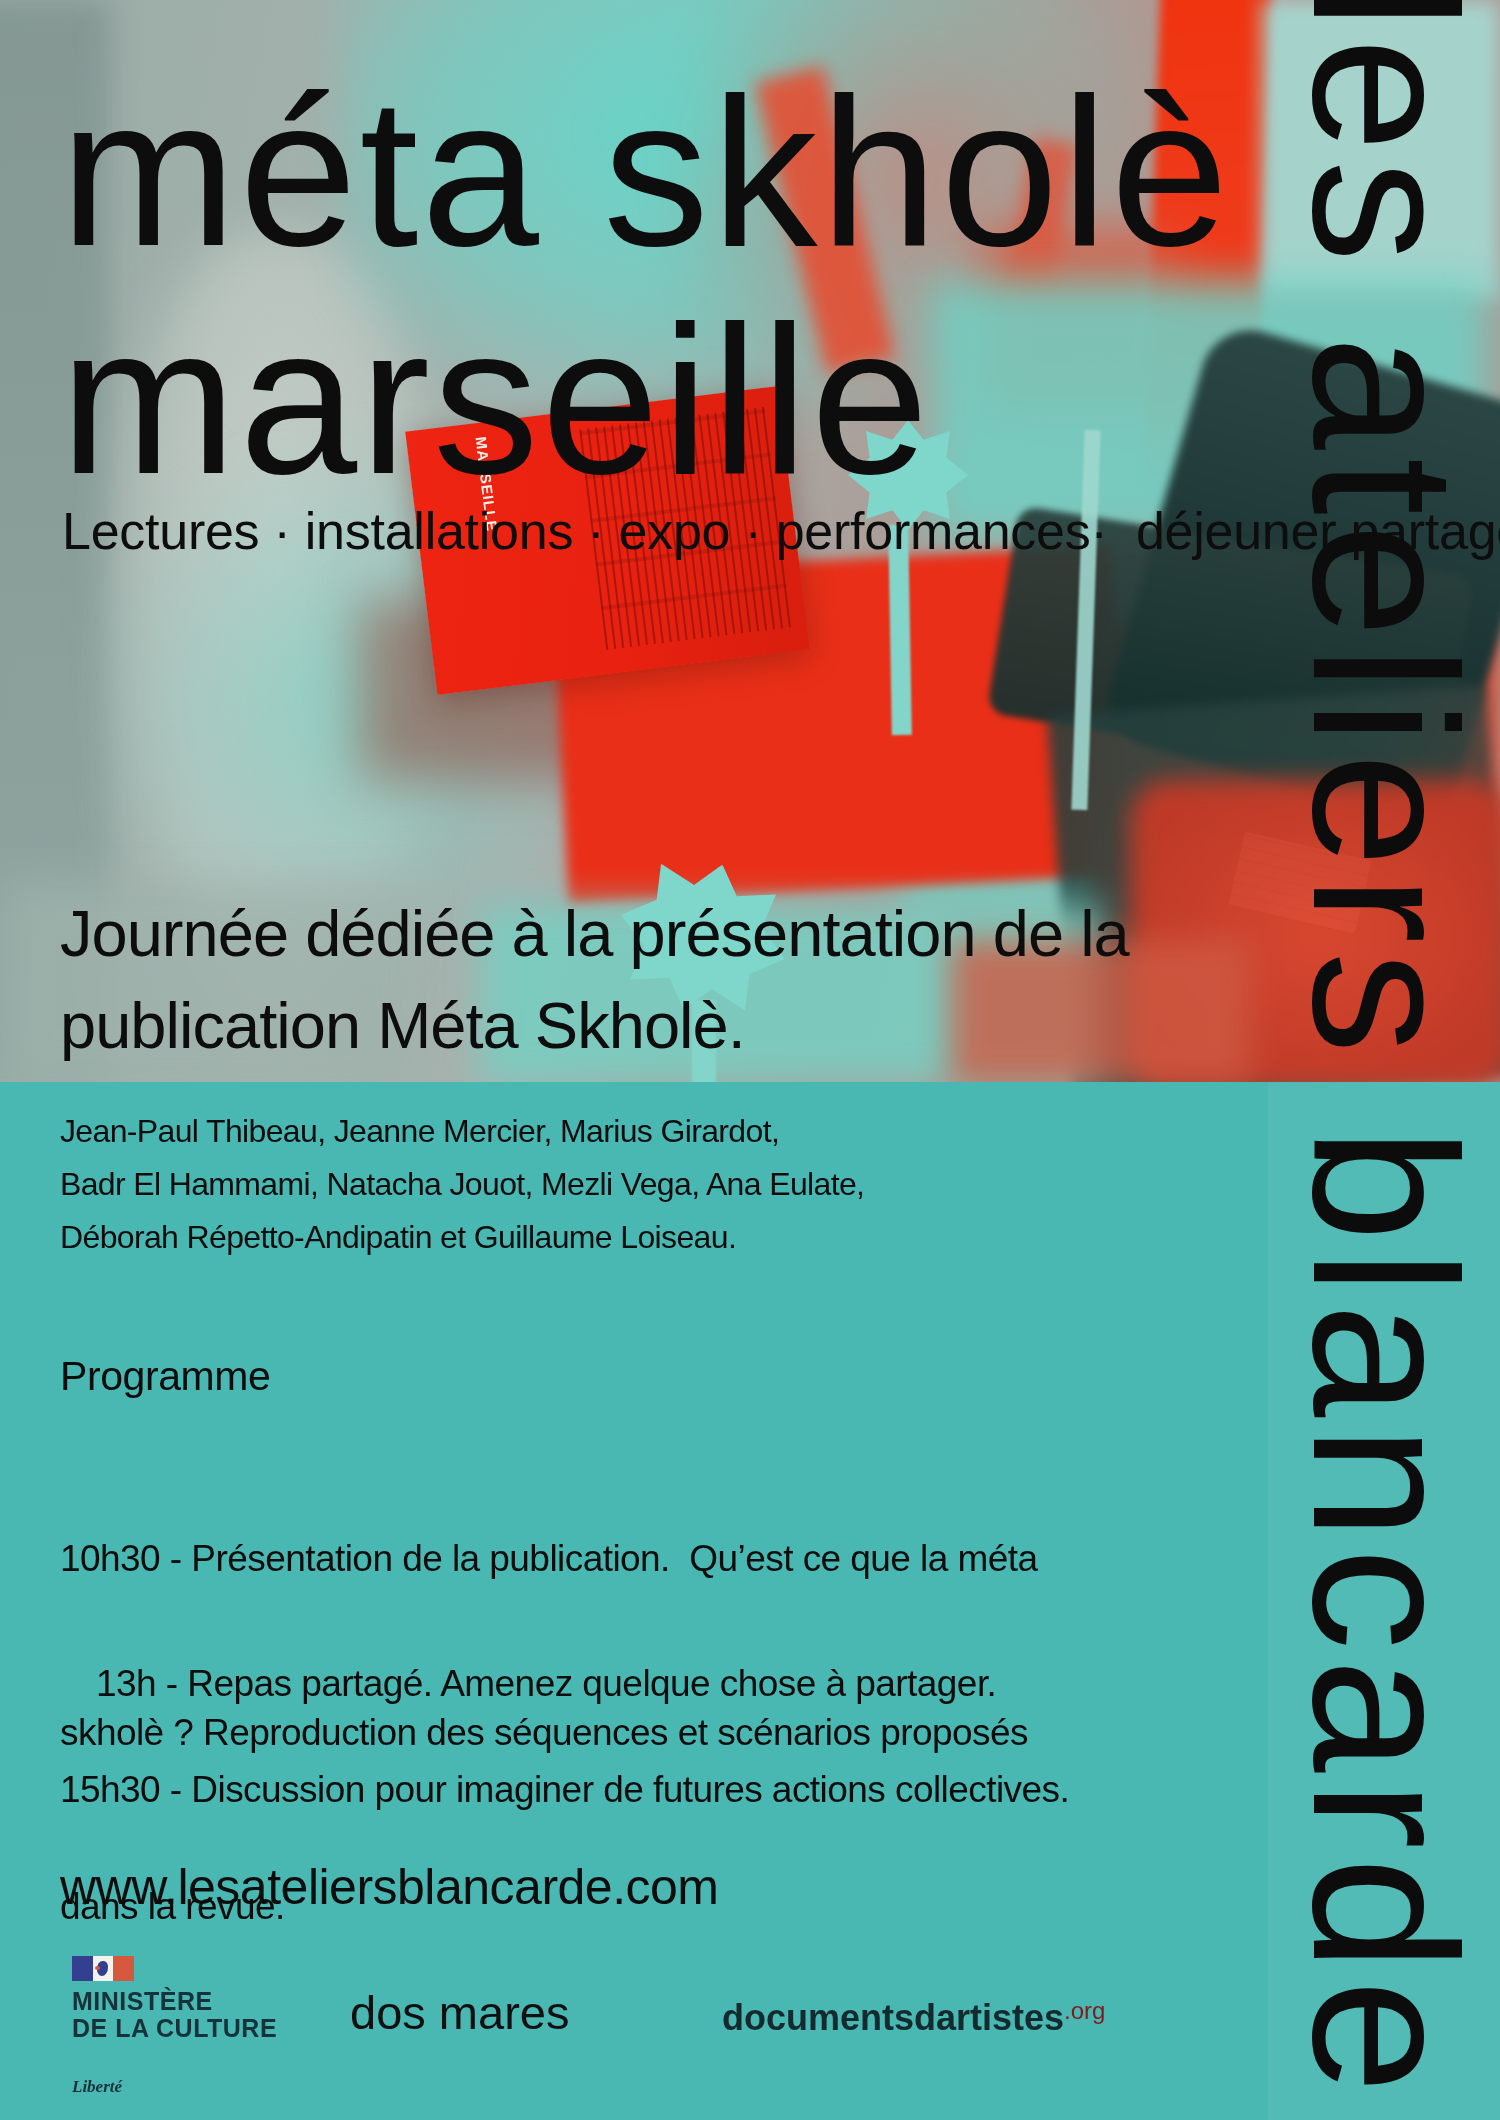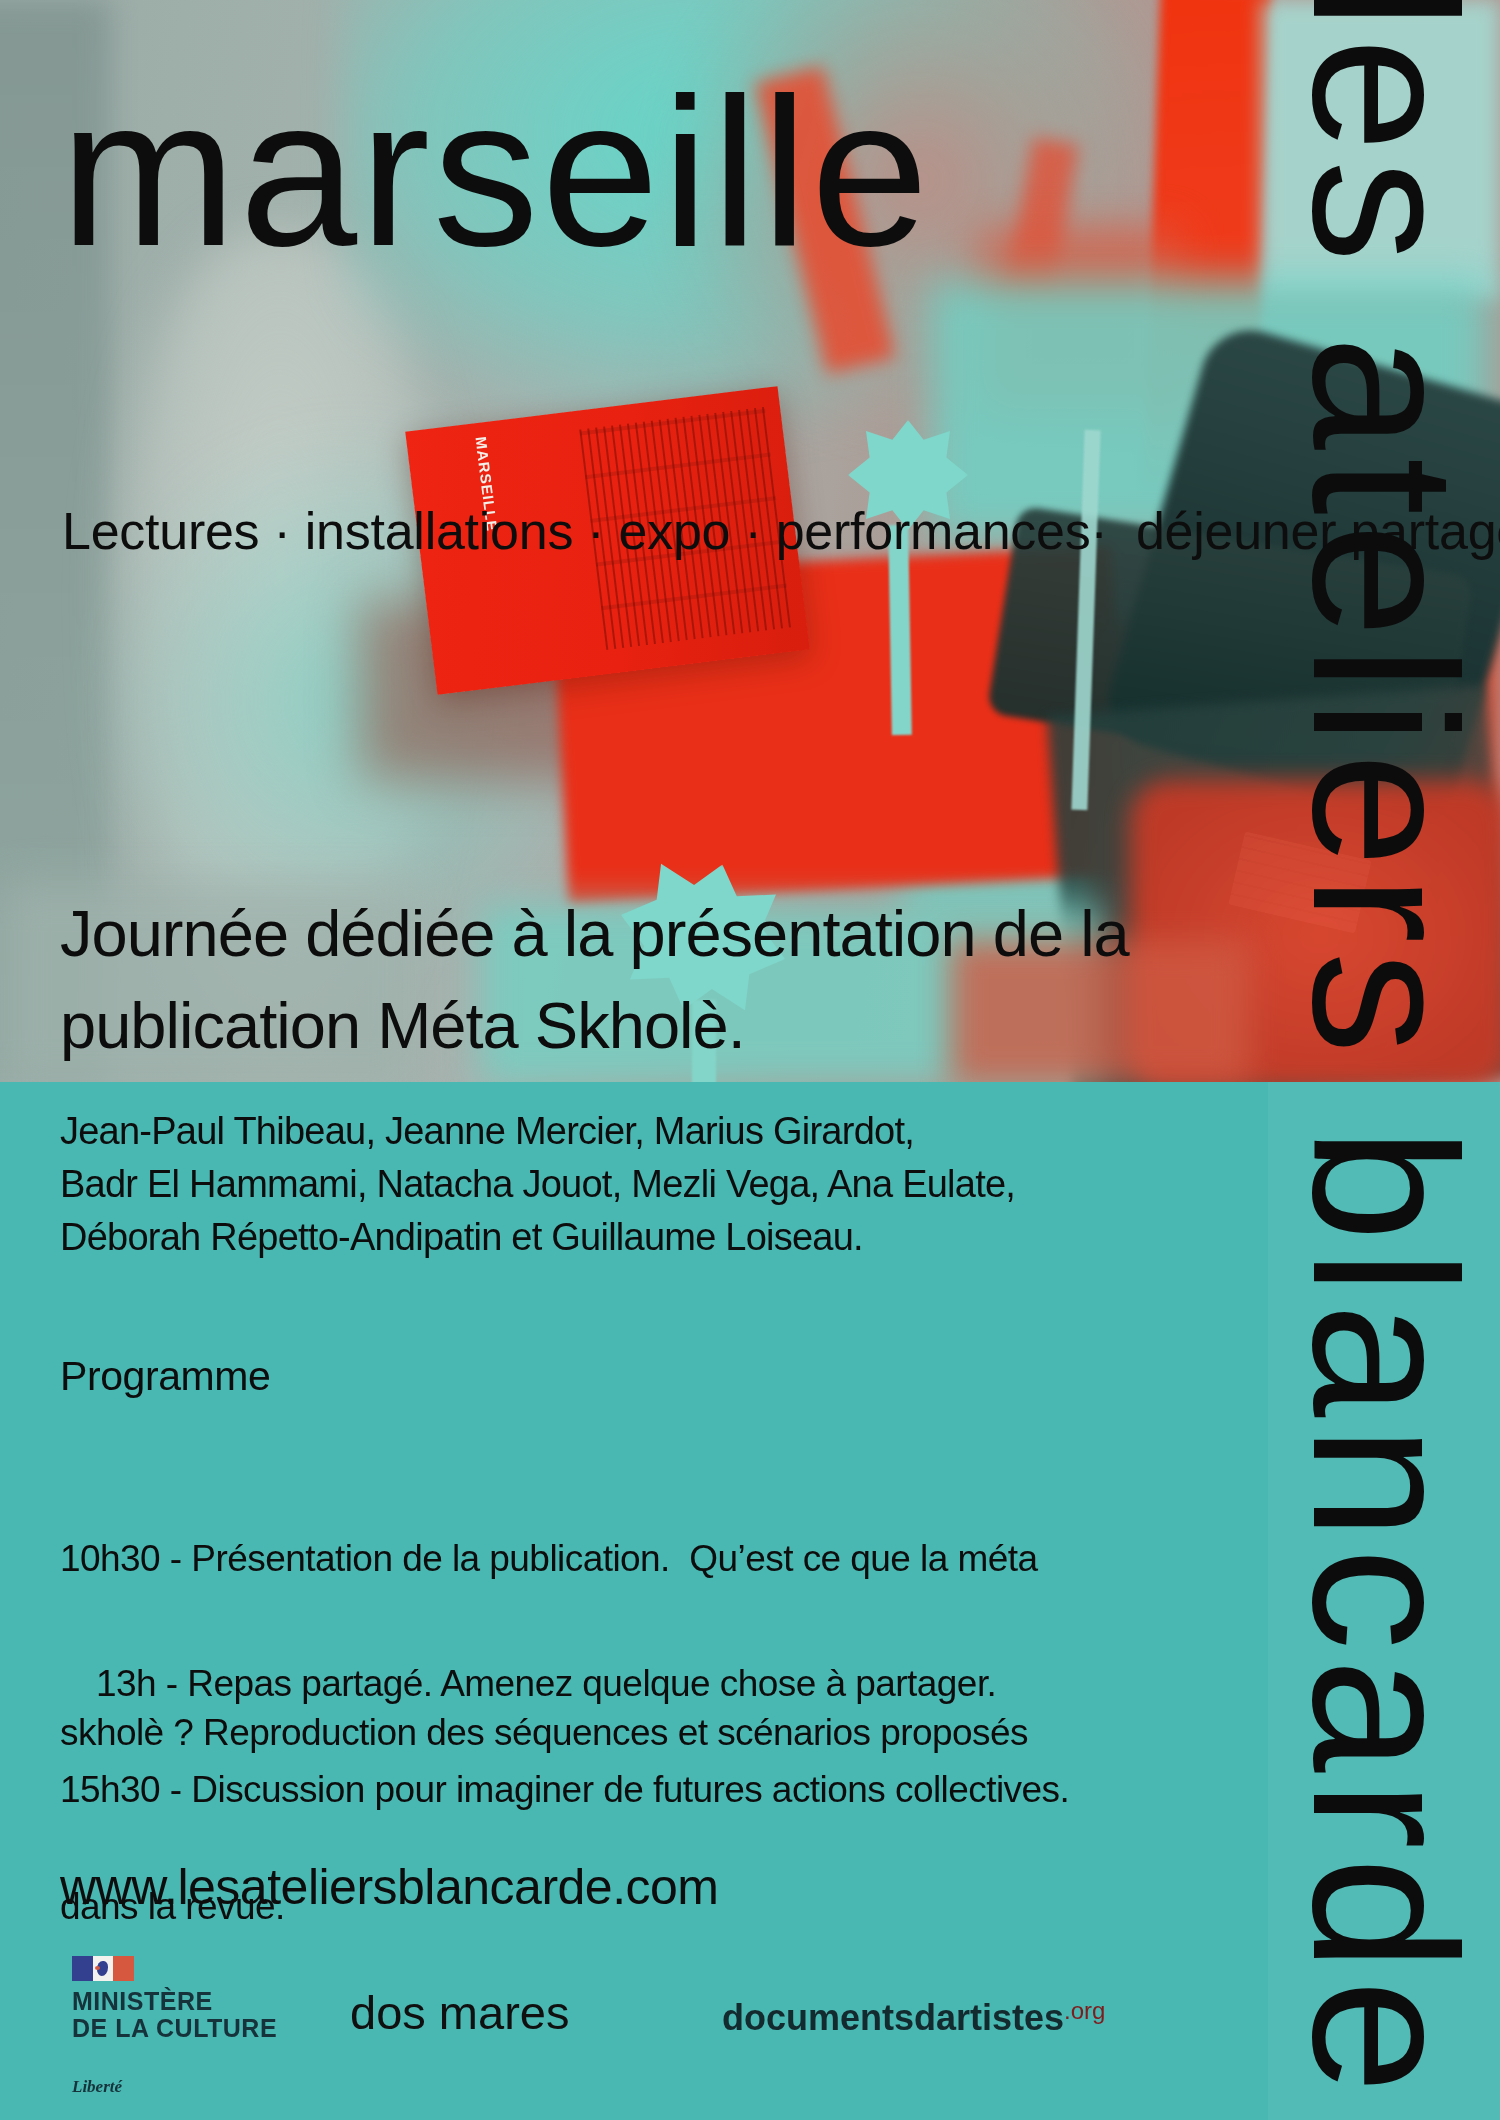--- a/index.html
+++ b/index.html
@@ -48,21 +48,21 @@
   .booklet-lines{left:46%;top:7%;width:50%;height:84%;background:repeating-linear-gradient(90deg,rgba(100,8,2,.45) 0 2px,transparent 2px 8px),repeating-linear-gradient(0deg,transparent 0 40px,rgba(150,20,10,.3) 40px 44px);filter:blur(.4px);}
   .booklet-label{position:absolute;left:66px;top:14px;writing-mode:vertical-rl;color:#f3efe9;font-size:15px;font-weight:bold;letter-spacing:1px;}
   
   .seam{position:absolute;left:1268px;top:1082px;width:232px;height:1038px;background:rgba(255,255,255,.06);}
   
   .title{position:absolute;left:60px;top:58px;margin:0;font-size:212px;line-height:228px;font-weight:400;letter-spacing:.012em;z-index:3;}
   .title .line{display:block;}
   .subtitle{position:absolute;left:62px;top:501px;font-size:52px;letter-spacing:-.005em;white-space:pre;z-index:3;}
   .intro{position:absolute;left:60px;top:888px;font-size:65px;line-height:92px;letter-spacing:-.015em;z-index:3;}
   .intro span{display:block;}
-  .names{position:absolute;left:60px;top:1105px;font-size:38px;line-height:53px;letter-spacing:-.02em;z-index:3;}
+  .names{position:absolute;left:60px;top:1105px;font-size:32px;line-height:53px;letter-spacing:-.02em;z-index:3;}
   .names span{display:block;}
   .prog-heading{position:absolute;left:60px;top:1353px;font-size:41px;letter-spacing:-.01em;z-index:3;}
   .prog-item{position:absolute;left:60px;font-size:37px;line-height:58px;letter-spacing:-.015em;white-space:pre;z-index:3;}
   .prog-item span{display:block;}
   .item1{top:1414px;}
   .item2{top:1655px;margin-left:36px;}
   .item3{top:1761px;}
   .website{position:absolute;left:60px;top:1858px;font-size:50px;letter-spacing:-.01em;z-index:3;}
   
   .vertical-title{
@@ -124,20 +124,21 @@
     <div class="sh-knob-bottom star"></div>
     <div class="sh-screw-bottom"></div>
     <div class="sh-red-roller-br"></div>
     <div class="sh-red-br2"></div>
     <div class="sh-gray-bl"></div>
   </div>
 
   <div class="seam"></div>
 
   <h1 class="title">
+    <span class="line">méta skholè</span>
     <span class="line">marseille</span>
   </h1>
 
   <div class="subtitle">Lectures · installations · expo · performances·  déjeuner partagé</div>
 
   <div class="vertical-title">les ateliers blancarde</div>
 
   <div class="intro">
     <span>Journée dédiée à la présentation de la</span>
     <span>publication Méta Skholè.</span>

